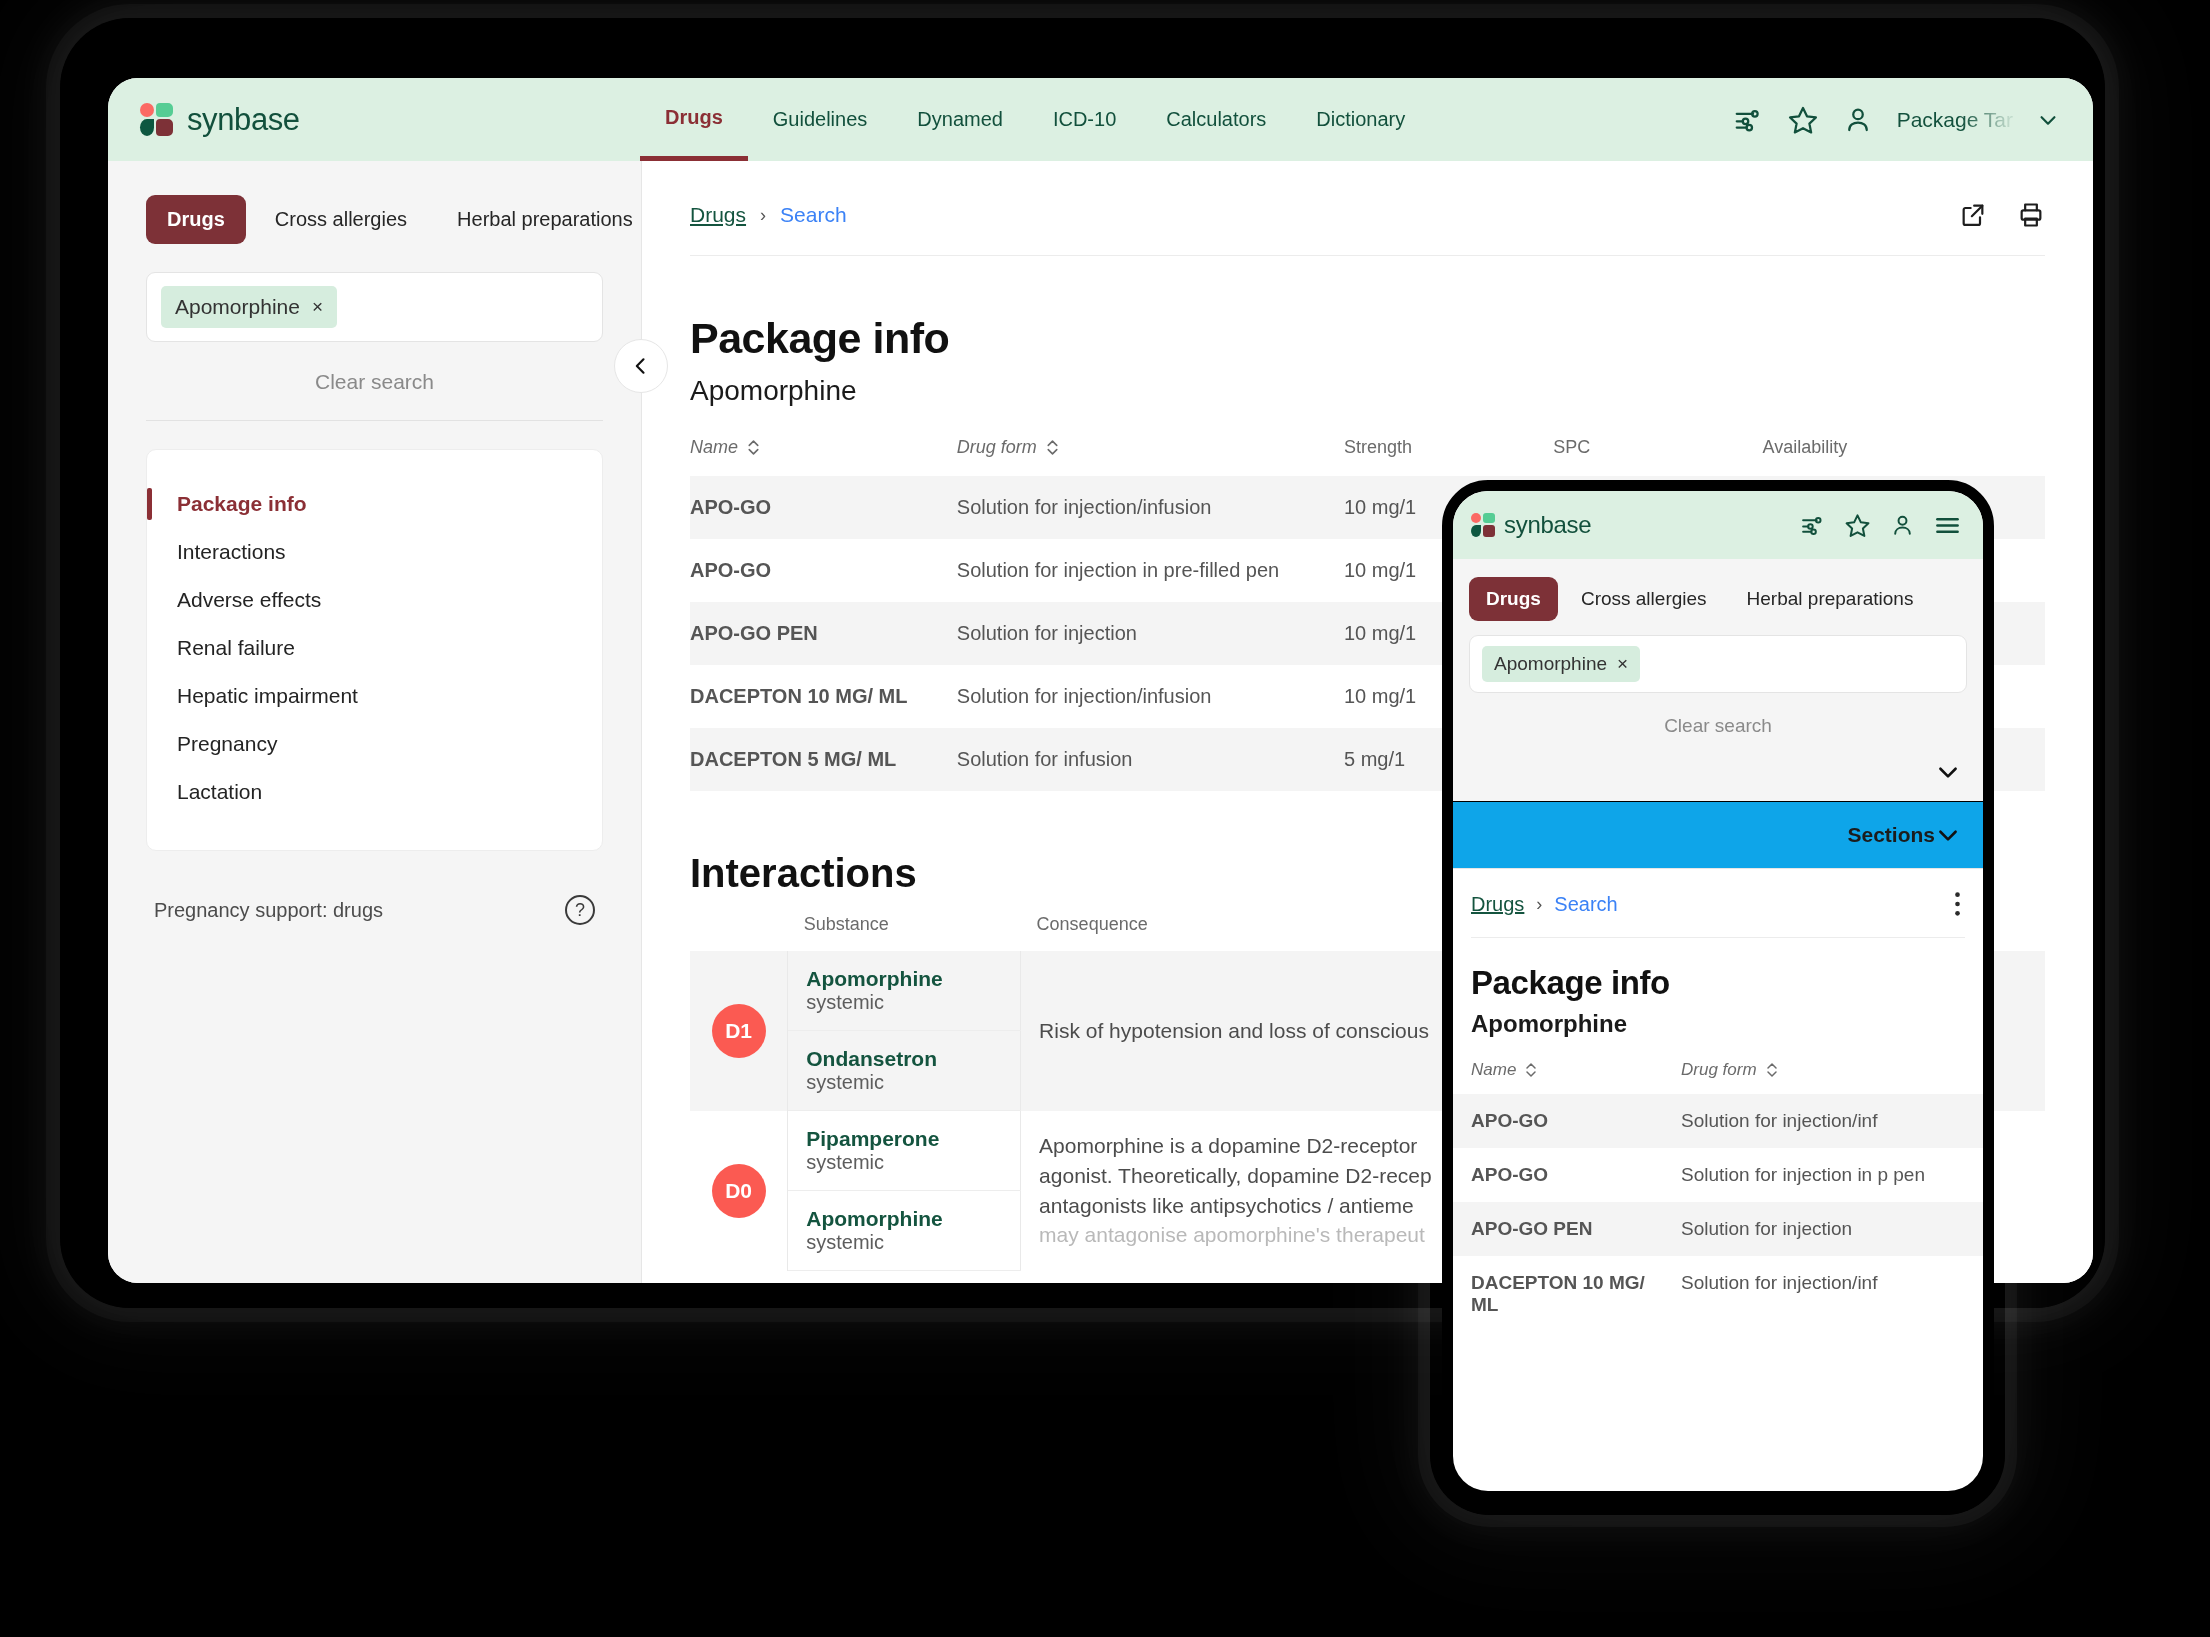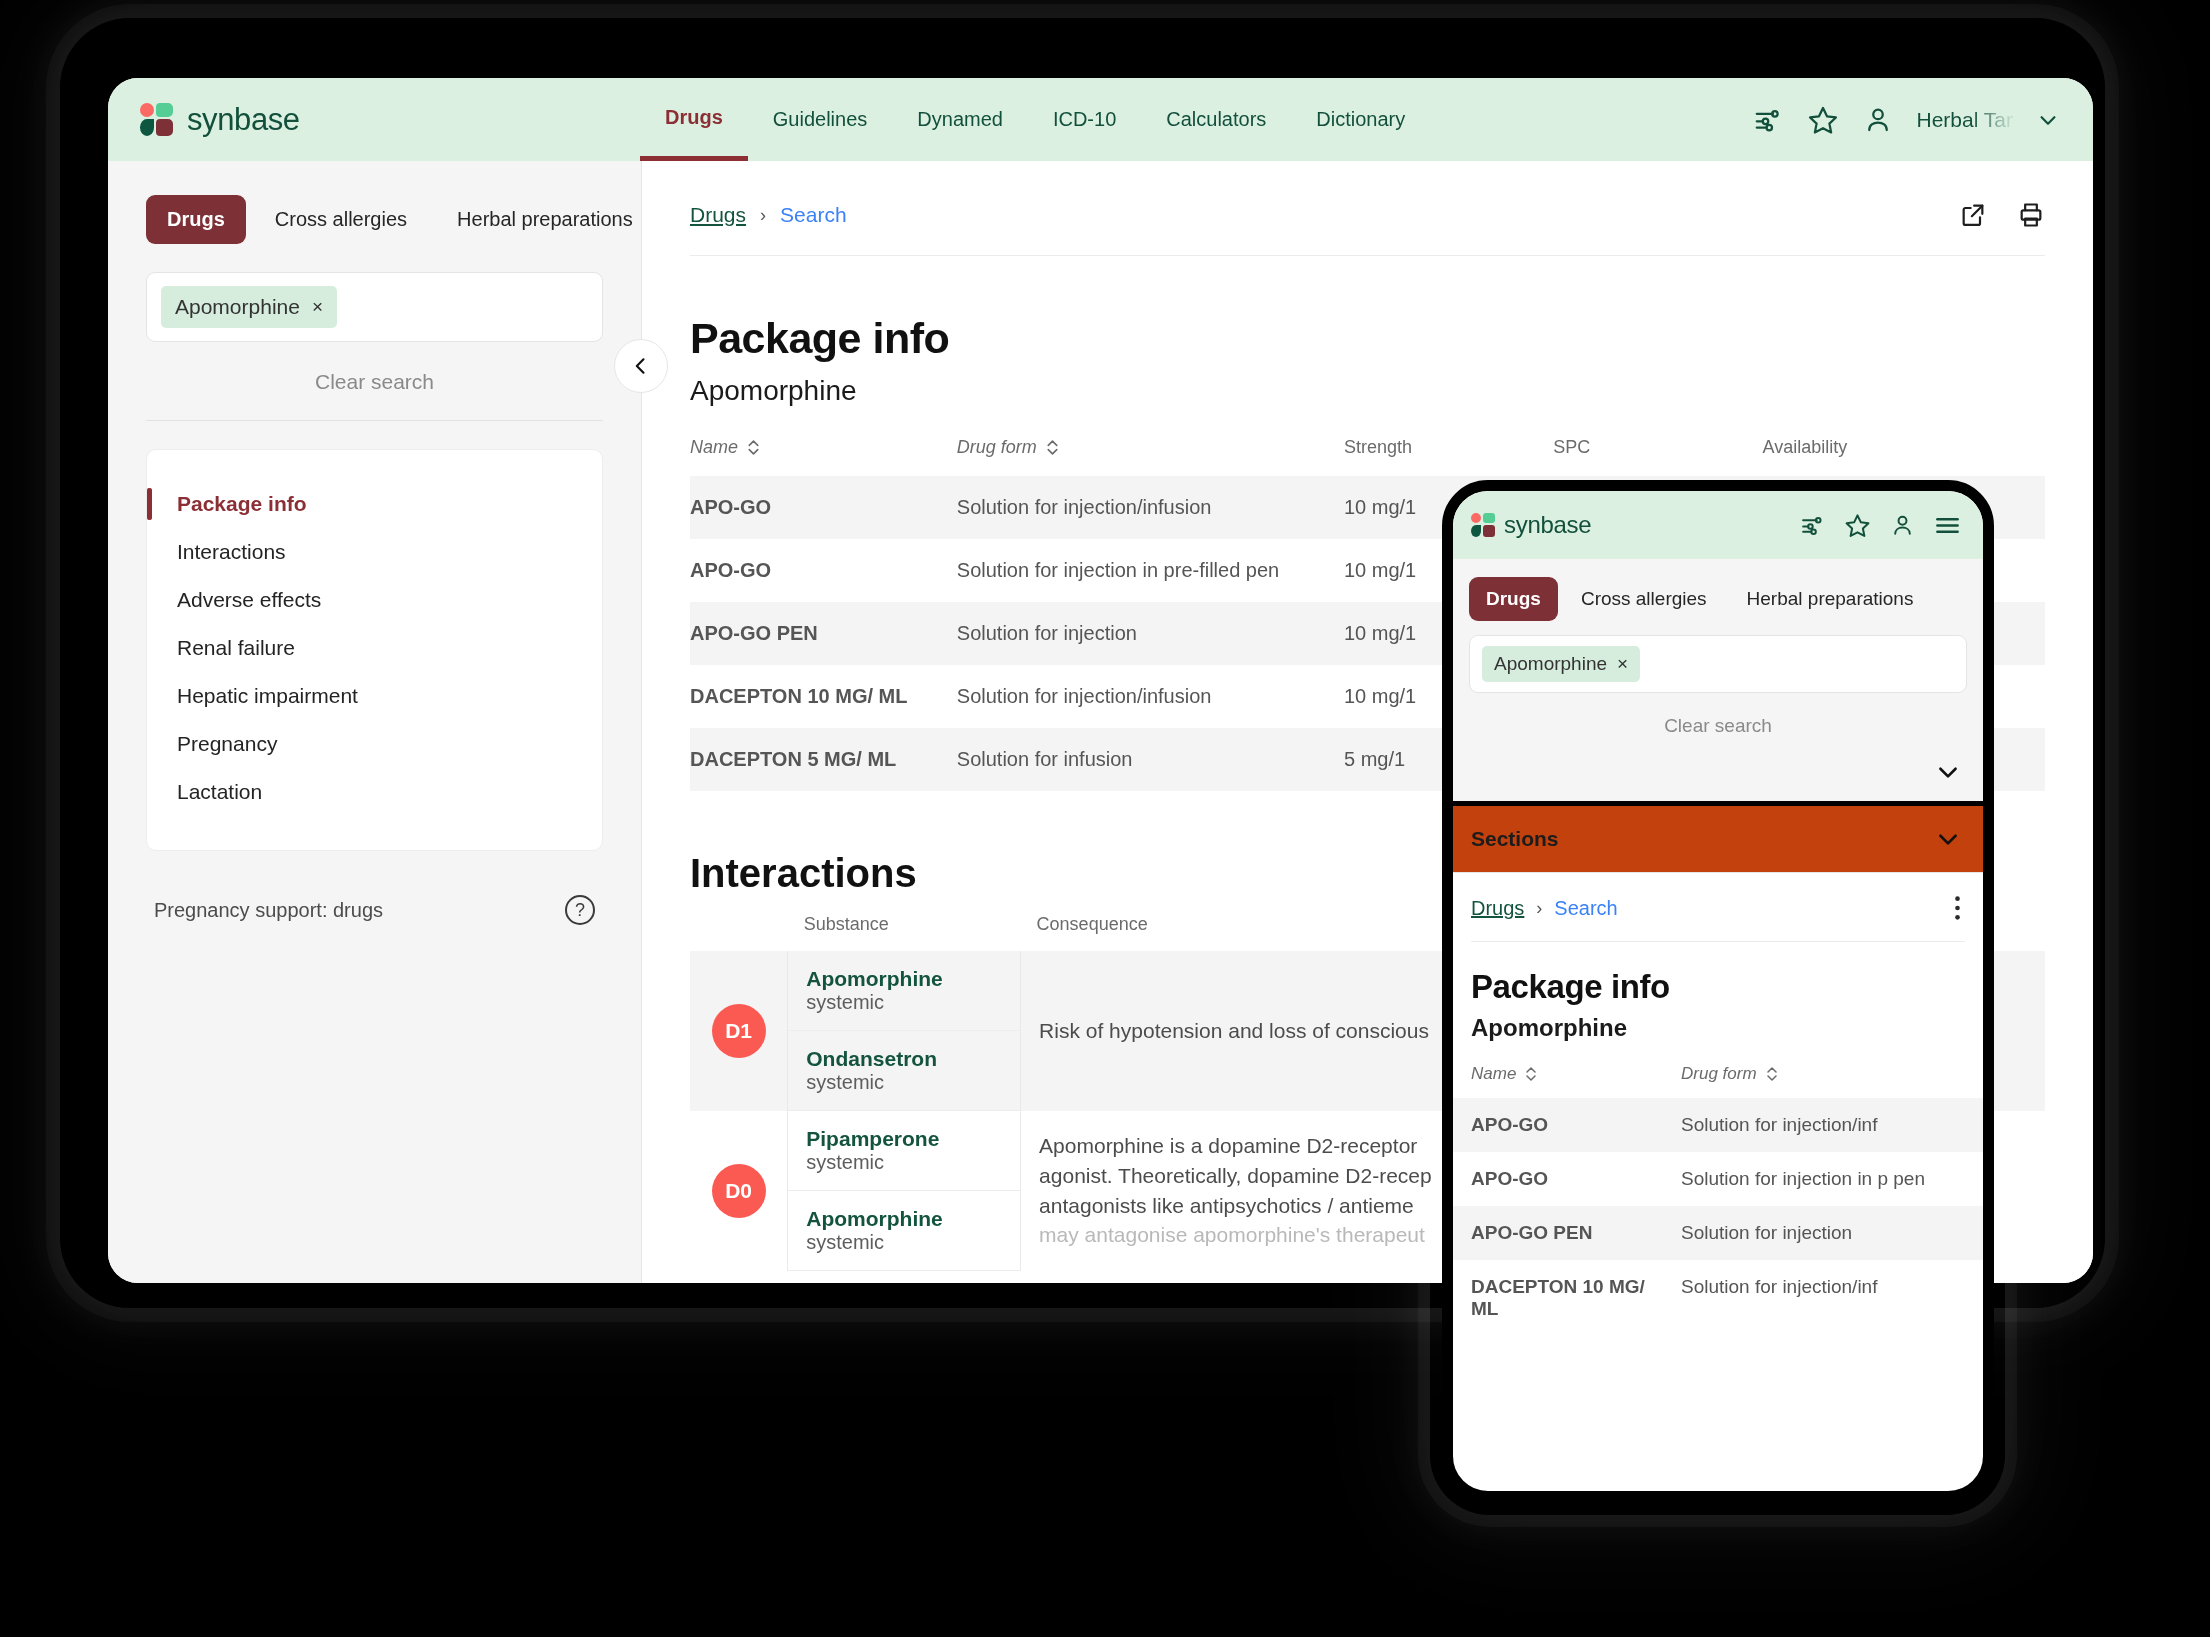--- a/index.html
+++ b/index.html
@@ -350,25 +350,25 @@
     background: #fff; border: 1px solid #e4e4e4; border-radius: 9px;
     min-height: 58px; display: flex; align-items: center; padding: 10px 12px;
   }
   .p-chip {
     background: #d6edde; border-radius: 5px; padding: 7px 12px;
     font-size: 19px; color: #333; display: flex; align-items: center; gap: 10px; cursor: pointer;
   }
   .p-clear { text-align: center; font-size: 19px; color: #8a8a8a; padding: 22px 0 10px 0; background:#f5f5f5; cursor: pointer; }
   .p-chevrow { background: #f5f5f5; padding: 12px 22px 16px 0; display: flex; justify-content: flex-end; cursor: pointer; }
   .p-sections {
-    border-top: 5px solid #000000;
-    display: flex; align-items: center; justify-content: space-between;
+    border-top: 1px solid #000000;
+    display: flex; align-items: center; justify-content: flex-end;
     padding: 20px 22px 20px 18px;
     font-size: 21px; font-weight: bold; color: #1c1c1c;
-    background: #c2410c; cursor: pointer;
+    background: #0ea5e9; cursor: pointer;
   }
   .p-crumbrow {
     border-top: 1px solid #e6e6e6;
     display: flex; align-items: center; justify-content: space-between;
     padding: 22px 22px 20px 18px;
   }
   .p-crumbs { display: flex; align-items: center; gap: 12px; font-size: 20px; }
   .p-hr { height: 1px; background: #ececec; margin: 0 18px; }
   .p-title { font-size: 33px; font-weight: bold; color: #111; margin: 26px 0 0 18px; letter-spacing: -0.4px; }
   .p-sub { font-size: 24px; font-weight: bold; color: #1b1b1b; margin: 8px 0 22px 18px; }
@@ -426,21 +426,21 @@
           <svg width="32" height="32" viewBox="0 0 24 24" fill="none" stroke="#12503c" stroke-width="1.7" stroke-linejoin="round">
             <polygon points="12,3 15,9.2 21.7,10.1 16.8,14.7 18.1,21.3 12,18.1 5.9,21.3 7.2,14.7 2.3,10.1 9,9.2"></polygon>
           </svg>
         </span>
         <span class="icon-btn">
           <svg width="30" height="30" viewBox="0 0 24 24" fill="none" stroke="#12503c" stroke-width="1.8" stroke-linecap="round">
             <circle cx="12" cy="7.5" r="3.8"></circle>
               <path d="M5 20c0-3.8 3.2-6 7-6s7 2.2 7 6"></path>
           </svg>
         </span>
-        <span class="user-name">Herbal Tar</span>
+        <span class="user-name">Package Tar</span>
         <span class="icon-btn">
           <svg width="22" height="22" viewBox="0 0 24 24" fill="none" stroke="#12503c" stroke-width="2.4" stroke-linecap="round" stroke-linejoin="round">
             <polyline points="5,9 12,16 19,9"></polyline>
           </svg>
         </span>
       </div>
     </div>
 
     <div class="body-split">
 

